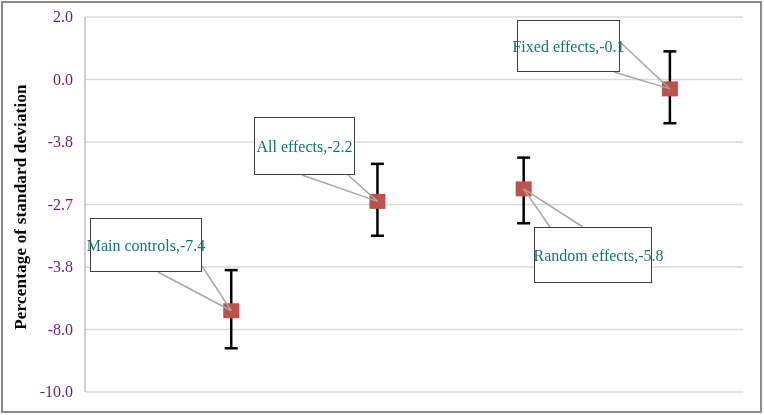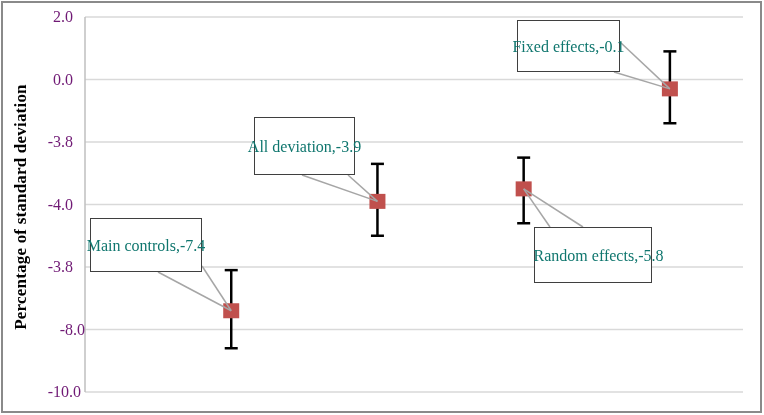--- a/index.html
+++ b/index.html
@@ -98,31 +98,31 @@
       <line x1="669.8888888888888" x2="669.8888888888888" y1="51.37500000000001" y2="123.25" stroke="#000000" stroke-width="2.5"></line>
       <line x1="663.3888888888888" x2="676.3888888888888" y1="51.37500000000001" y2="51.37500000000001" stroke="#000000" stroke-width="2.5"></line>
       <line x1="663.3888888888888" x2="676.3888888888888" y1="123.25" y2="123.25" stroke="#000000" stroke-width="2.5"></line>
       <rect x="661.8888888888888" y="81.37499999999999" width="16" height="15" fill="#C0504D"></rect>
       <line x1="620" y1="42" x2="669.8888888888888" y2="88.87499999999999" stroke="#A6A6A6" stroke-width="1.5"></line>
       <line x1="614" y1="72" x2="669.8888888888888" y2="88.87499999999999" stroke="#A6A6A6" stroke-width="1.5"></line>
     </svg>
 <div class="ytick" style="top: 7px;">2.0</div>
     <div class="ytick" style="top: 69.5px;">0.0</div>
     <div class="ytick" style="top: 132px;">-3.8</div>
-    <div class="ytick" style="top: 194.5px;">-4.0</div>
+    <div class="ytick" style="top: 194.5px;">-2.7</div>
     <div class="ytick" style="top: 257px;">-3.8</div>
-    <div class="ytick" style="top: 319.5px; padding-left: 12px;">-8.0</div>
-    <div class="ytick" style="top: 382px; padding-left: 8px;">-10.0</div>
+    <div class="ytick" style="top: 319.5px;">-8.0</div>
+    <div class="ytick" style="top: 382px;">-10.0</div>
     <div class="callout" style="left: 90px; top: 218px; width: 112px; height: 54px; text-align: right;">
       <div>Main controls,</div>
       <div>-7.4</div>
     </div>
     <div class="callout" style="left: 254px; top: 117px; width: 101px; height: 58px;">
-      <div>All deviation,</div>
-      <div>-3.9</div>
+      <div>All effects,</div>
+      <div>-2.2</div>
     </div>
     <div class="callout" style="left: 534px; top: 227px; width: 118px; height: 56px; padding-left: 11px;">
       <div>Random effects,</div>
       <div>-5.8</div>
     </div>
     <div class="callout" style="left: 517px; top: 20px; width: 103px; height: 52px;">
       <div>Fixed effects,</div>
       <div>-0.1</div>
     </div>
   </div>

